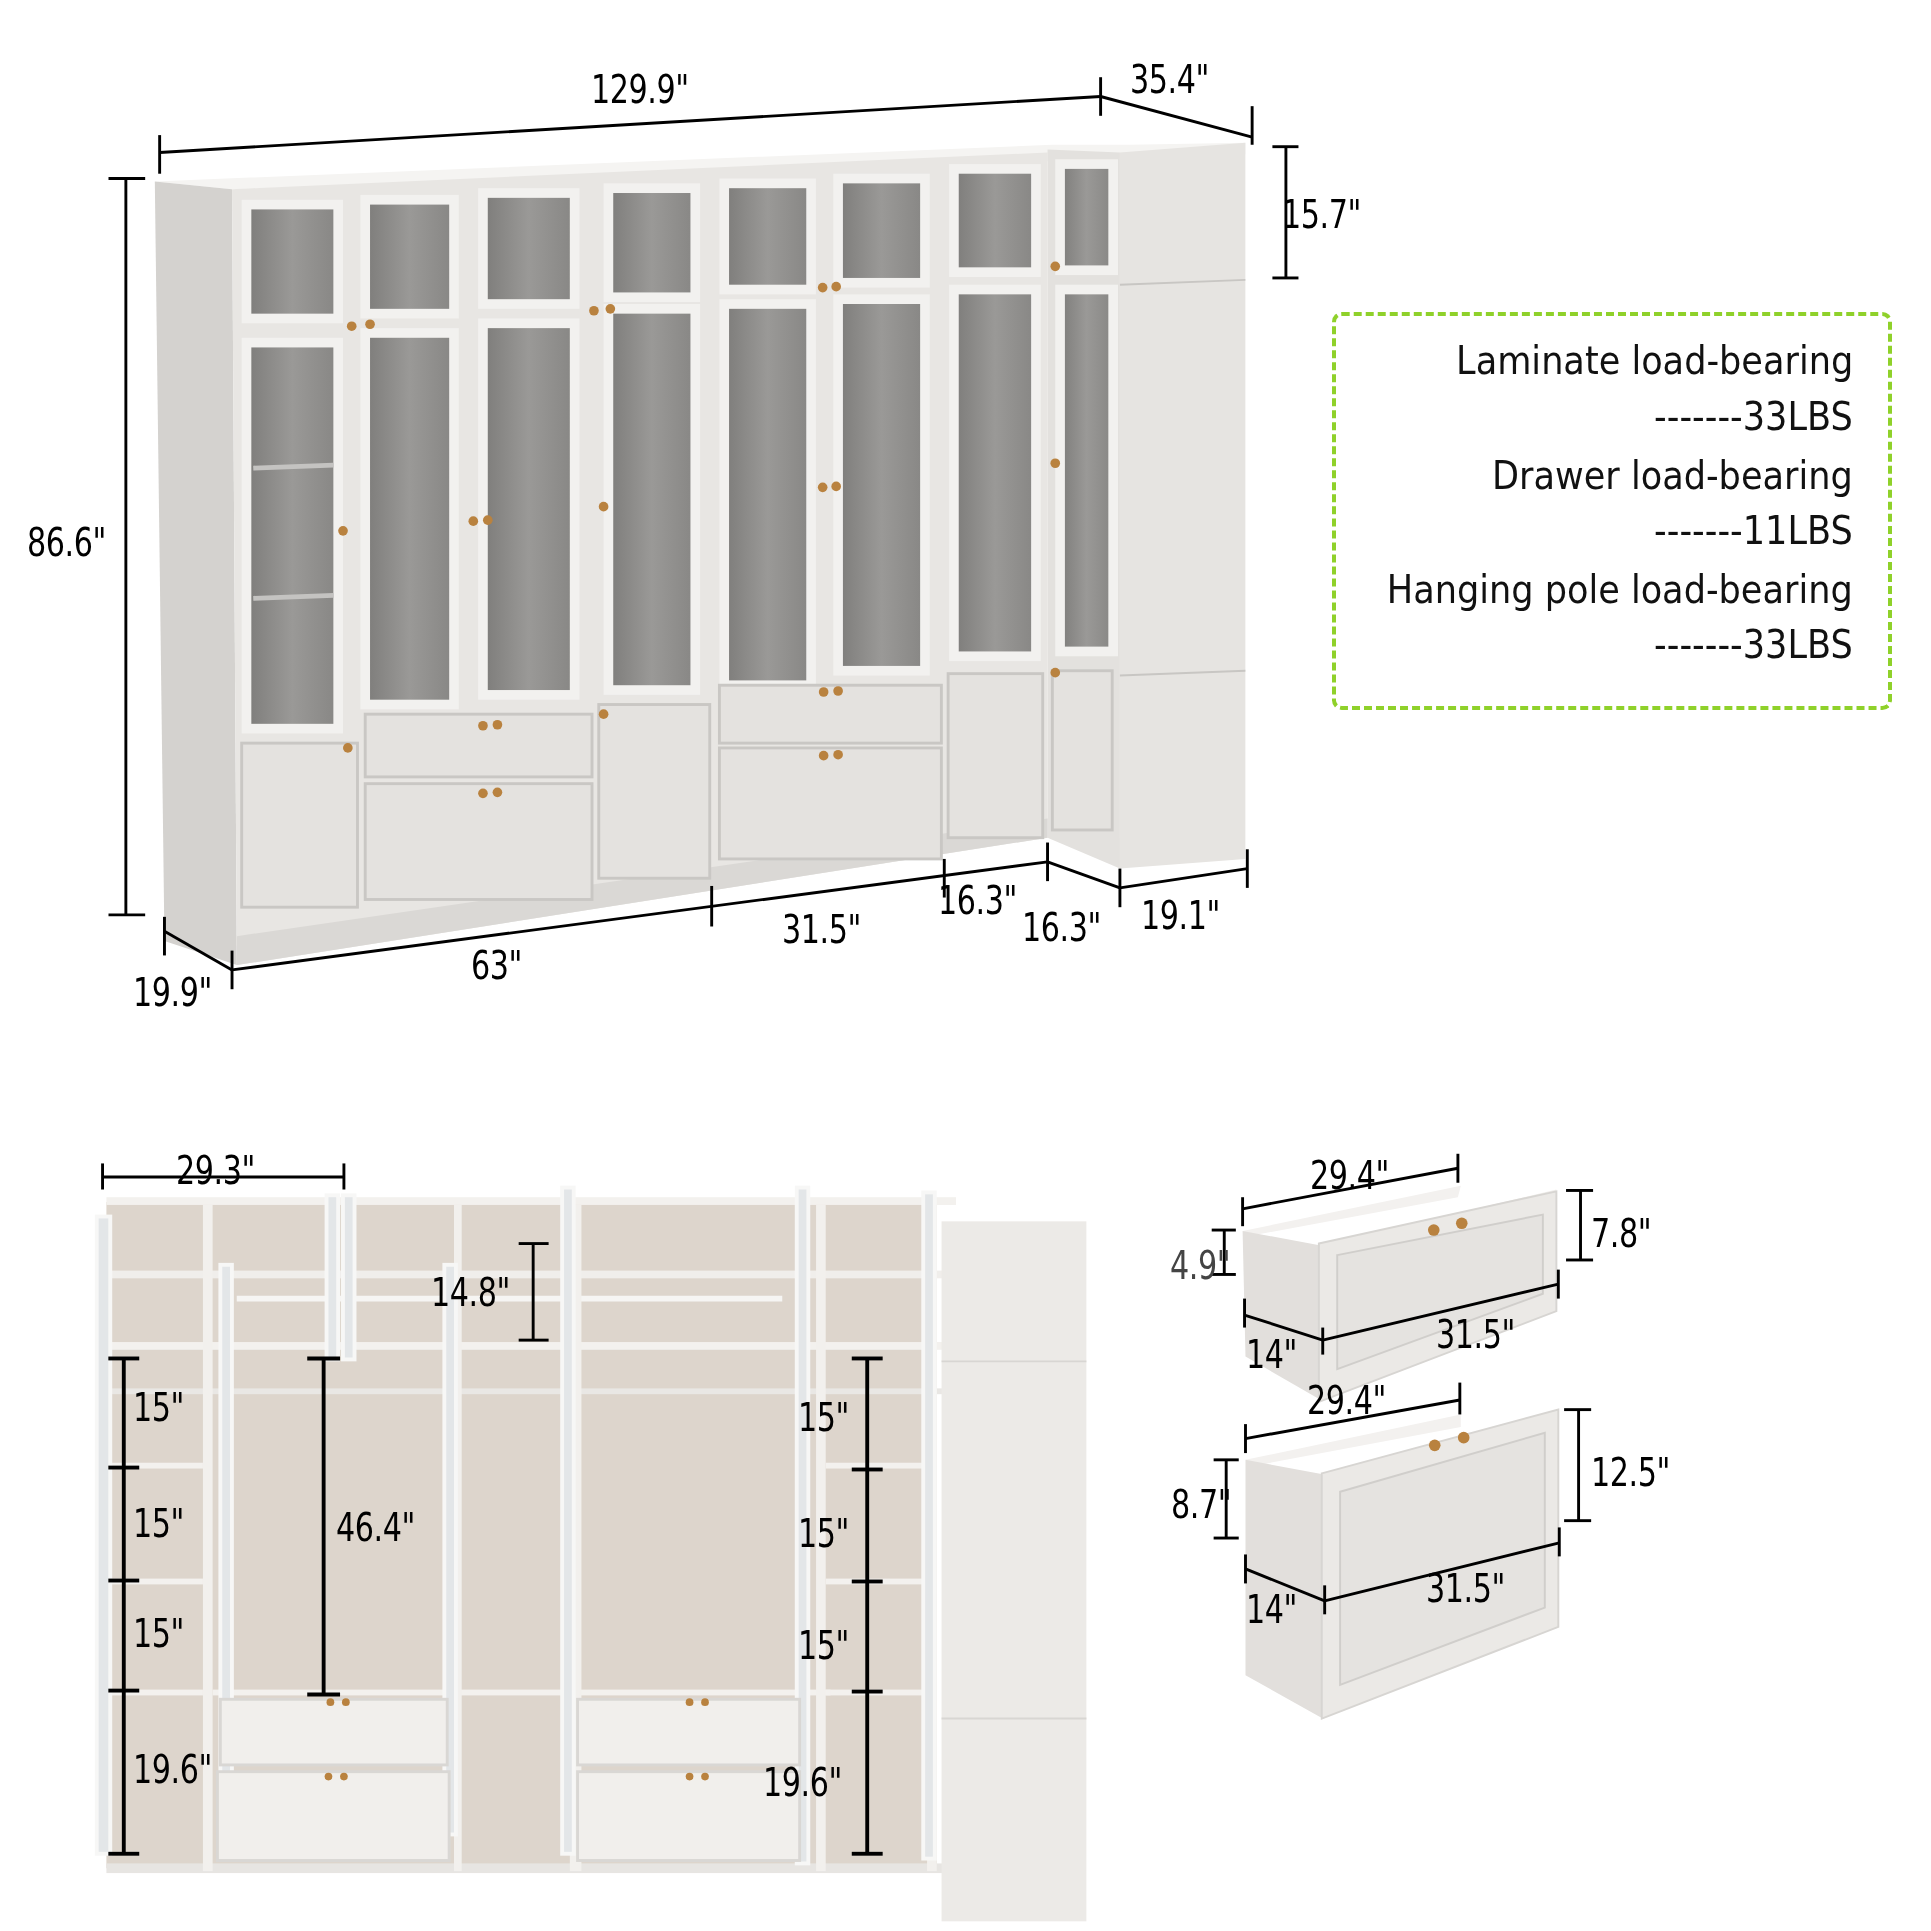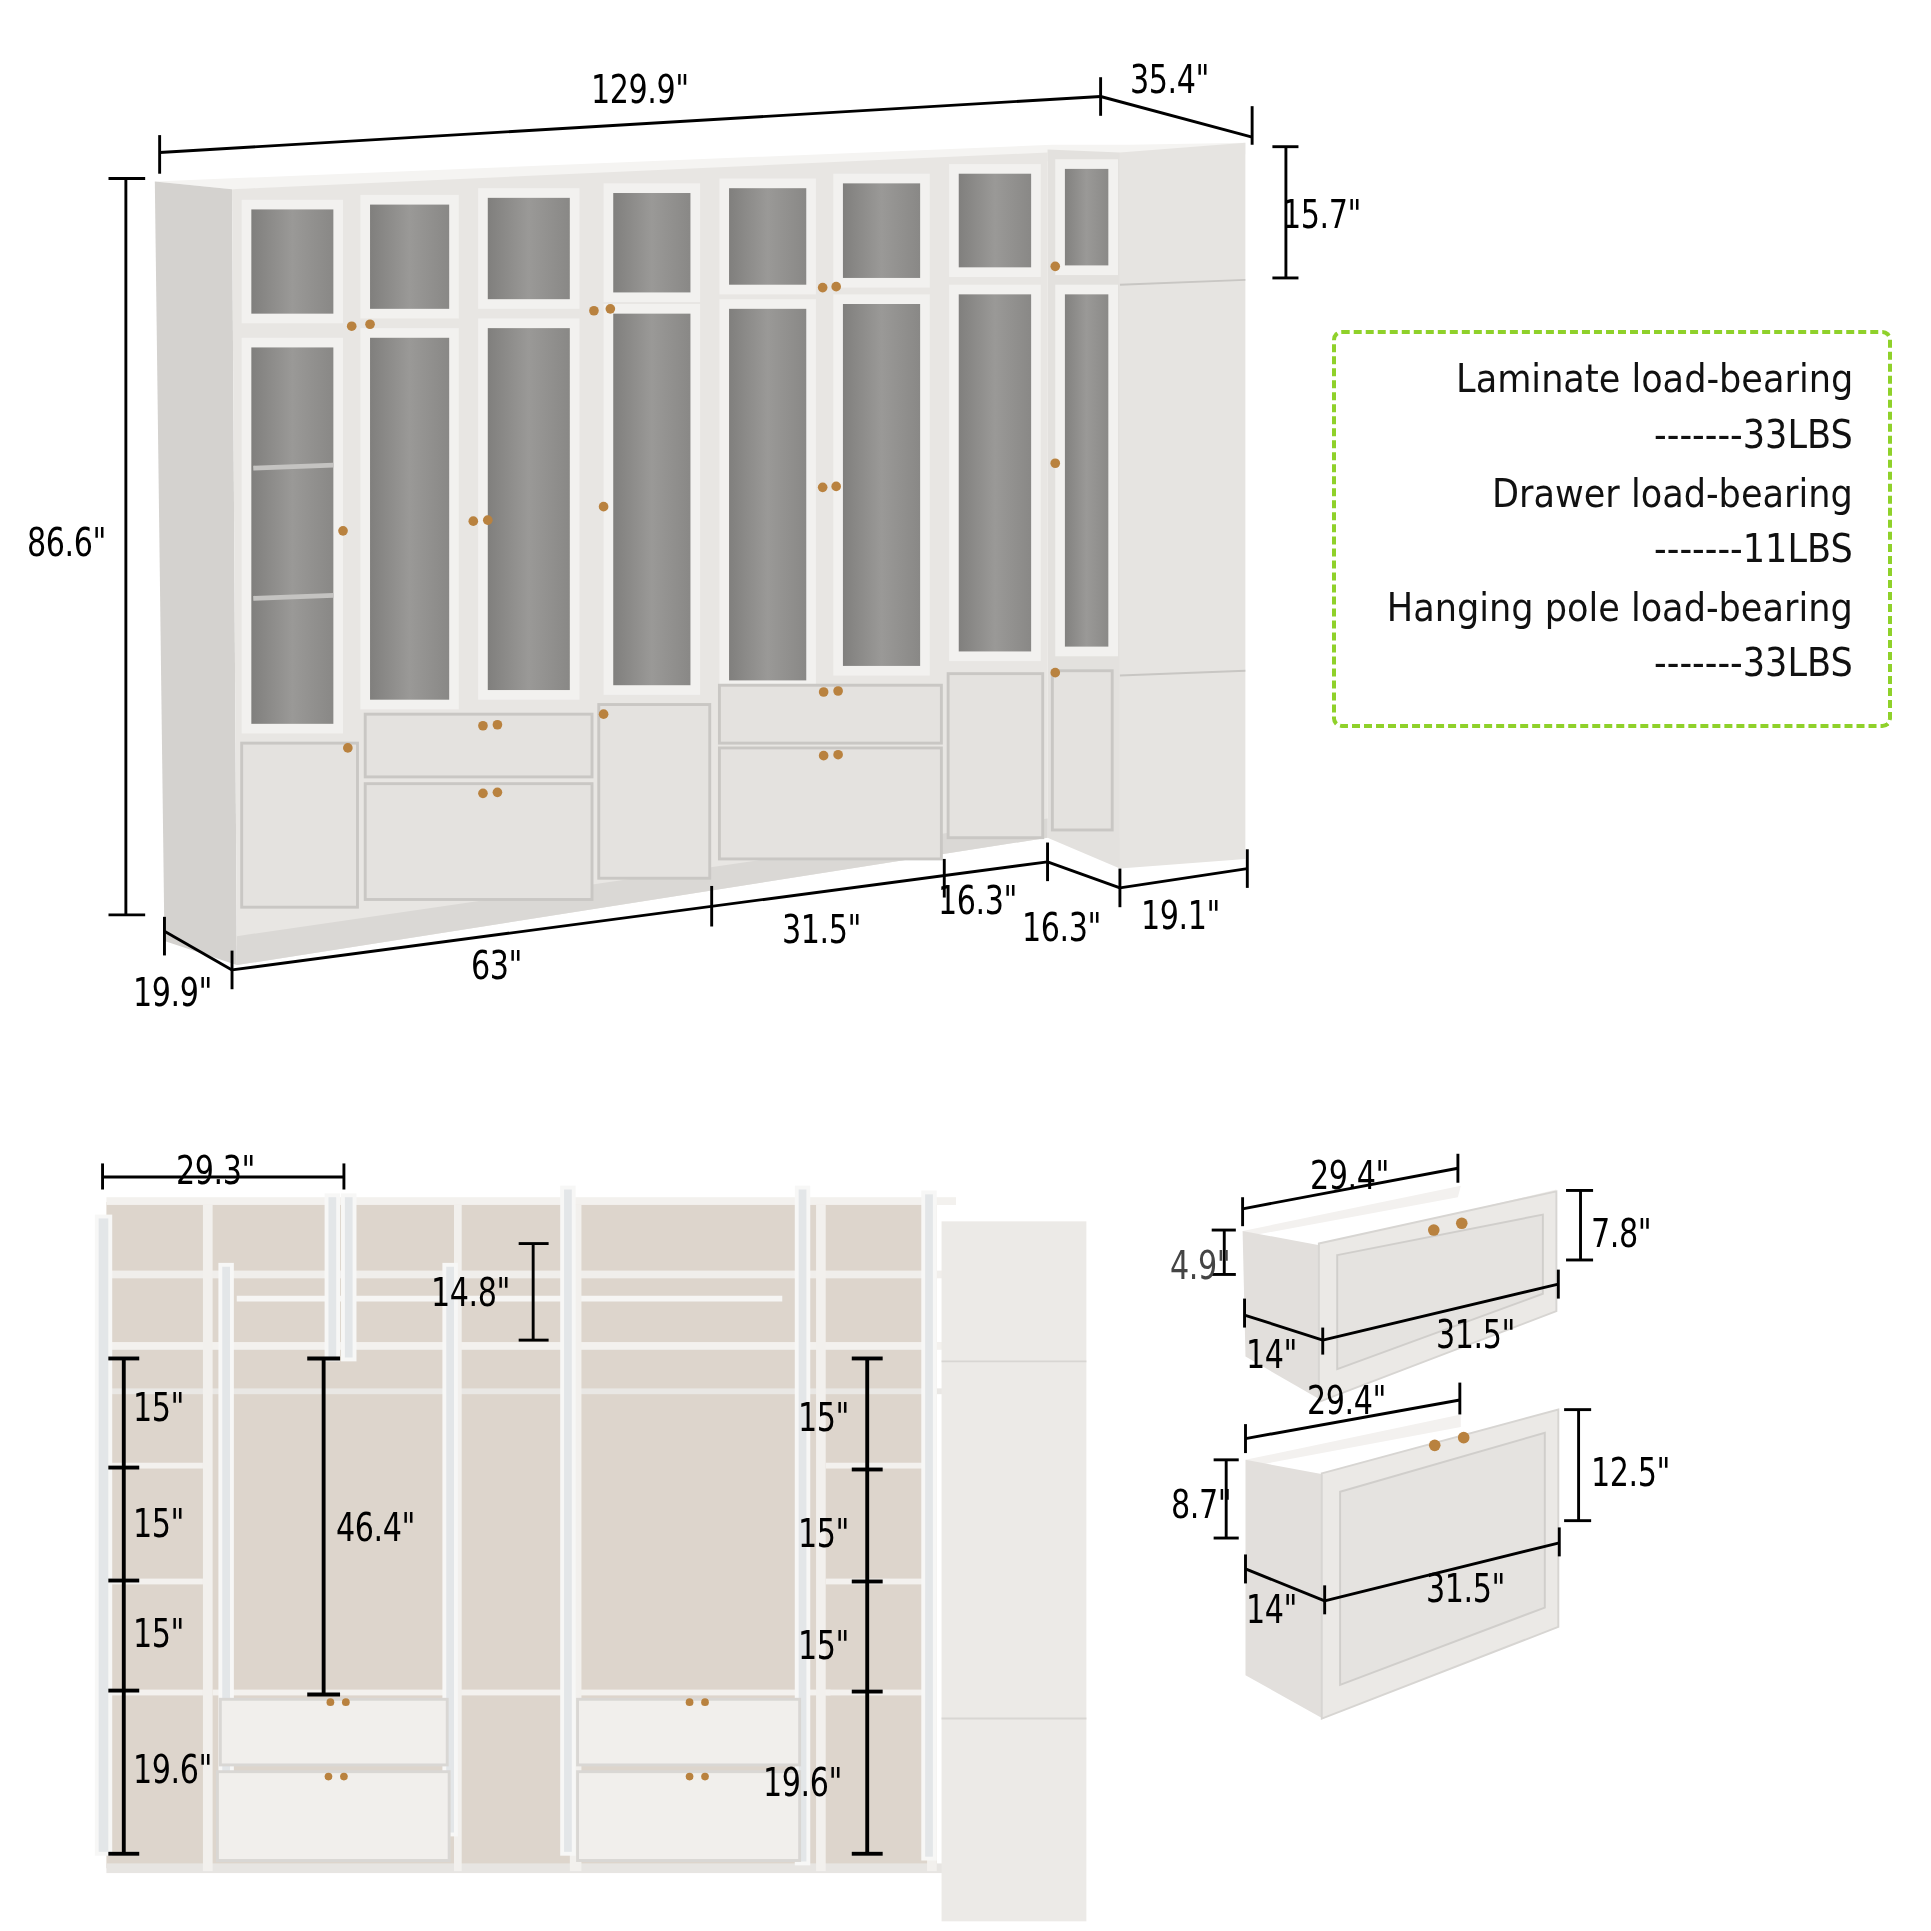--- a/index.html
+++ b/index.html
@@ -1,20 +1,20 @@
 <!DOCTYPE html>
 <html><head>
 <meta charset="utf-8">
 <style>
   html,body{margin:0;padding:0;background:#ffffff;}
   body{width:1931px;height:1931px;position:relative;overflow:hidden;font-family:"Liberation Sans","DejaVu Sans",sans-serif;color:#000;}
   .dim{position:absolute;font-family:"DejaVu Sans Condensed","DejaVu Sans",sans-serif;font-size:39px;line-height:1;color:#000;white-space:nowrap;transform:scaleX(0.86);transform-origin:left top;letter-spacing:-0.5px;}
   .dim.g{color:#444;}
   svg{position:absolute;left:0;top:0;}
-  .load-box{position:absolute;left:1332px;top:330px;width:560px;height:398px;border:4.8px dashed #8fd12a;border-radius:9.7px;box-sizing:border-box;}
+  .load-box{position:absolute;left:1332px;top:312px;width:560px;height:398px;border:4.8px dashed #8fd12a;border-radius:9.7px;box-sizing:border-box;}
   .load-line{position:absolute;right:35px;font-family:"DejaVu Sans","Liberation Sans",sans-serif;font-size:39px;line-height:1;color:#111;text-align:right;white-space:nowrap;transform:scaleX(0.9);transform-origin:right top;}
 </style>
 </head>
 <body>
 
 <svg width="1931" height="1023" viewBox="0 0 2000 1060">
   <defs>
     <linearGradient id="glassG" x1="0" y1="0" x2="1" y2="0">
       <stop offset="0" stop-color="#7d7c7a"></stop>
         <stop offset="0.5" stop-color="#9a9997"></stop>

